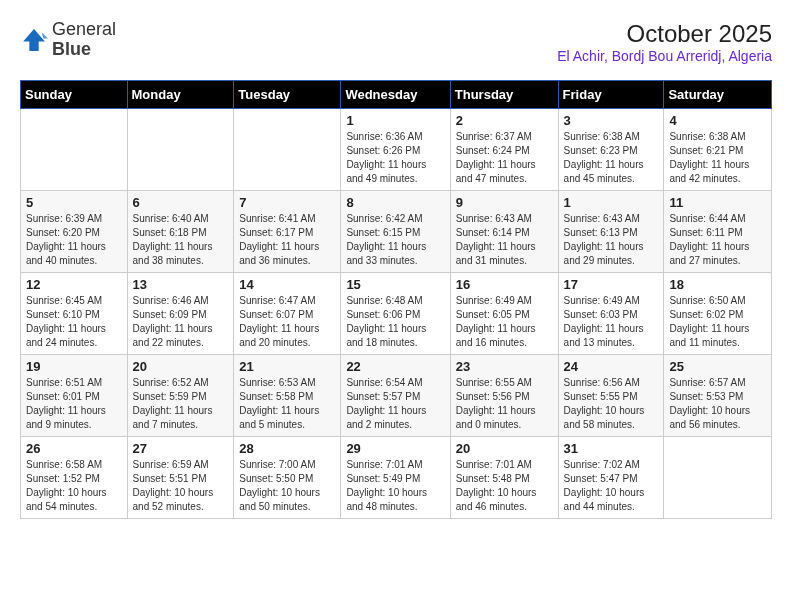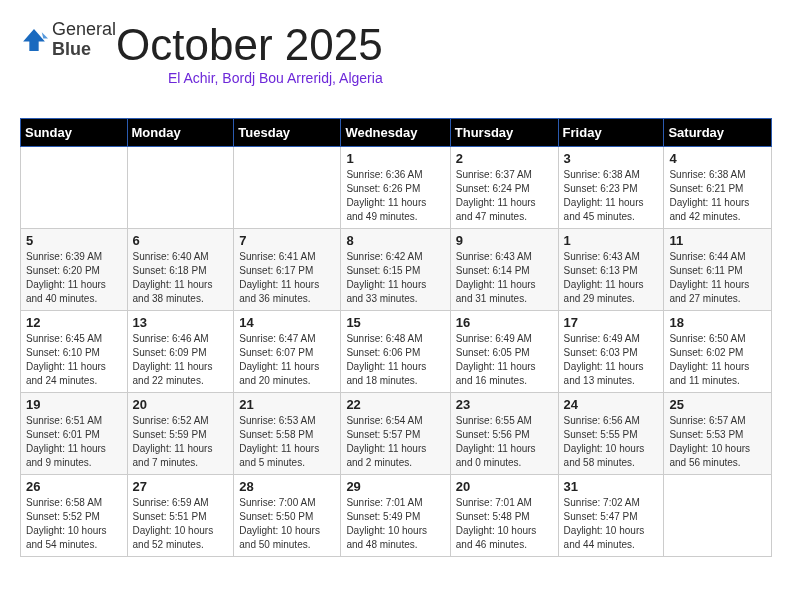--- a/index.html
+++ b/index.html
@@ -8,44 +8,44 @@
       background: #fff;
       width: 792px;
       min-height: 612px;
     }
     .page {
       width: 792px;
       padding: 20px;
     }
     .header {
       display: flex;
-      justify-content: flex-start;
+      justify-content: space-between;
       align-items: flex-start;
-      margin-bottom: 32px;
+      margin-bottom: 16px;
     }
     .logo {
       display: flex;
       align-items: center;
       gap: 4px;
     }
     .logo-text {
       font-size: 18px;
       line-height: 1.1;
     }
     .logo-general { color: #333; font-weight: normal; }
     .logo-blue { color: #404040; font-weight: bold; }
     .logo-icon {
       width: 28px;
       height: 28px;
     }
     .title-block {
       text-align: right;
     }
     .month-title {
-      font-size: 44px;
+      font-size: 24px;
       font-weight: normal;
       color: #222;
     }
     .location {
       font-size: 14px;
       color: #6d28d9;
     }
     .calendar {
       width: 100%;
       border-collapse: collapse;
@@ -277,21 +277,21 @@
             <span class="day-num">25</span>
             <div class="day-detail">Sunrise: 6:57 AM
 Sunset: 5:53 PM
 Daylight: 10 hours and 56 minutes.</div>
           </td>
         </tr>
         <tr>
           <td>
             <span class="day-num">26</span>
             <div class="day-detail">Sunrise: 6:58 AM
-Sunset: 5:52 PM
+Sunset: 1:52 PM
 Daylight: 10 hours and 54 minutes.</div>
           </td>
           <td>
             <span class="day-num">27</span>
             <div class="day-detail">Sunrise: 6:59 AM
 Sunset: 5:51 PM
 Daylight: 10 hours and 52 minutes.</div>
           </td>
           <td>
             <span class="day-num">28</span>

